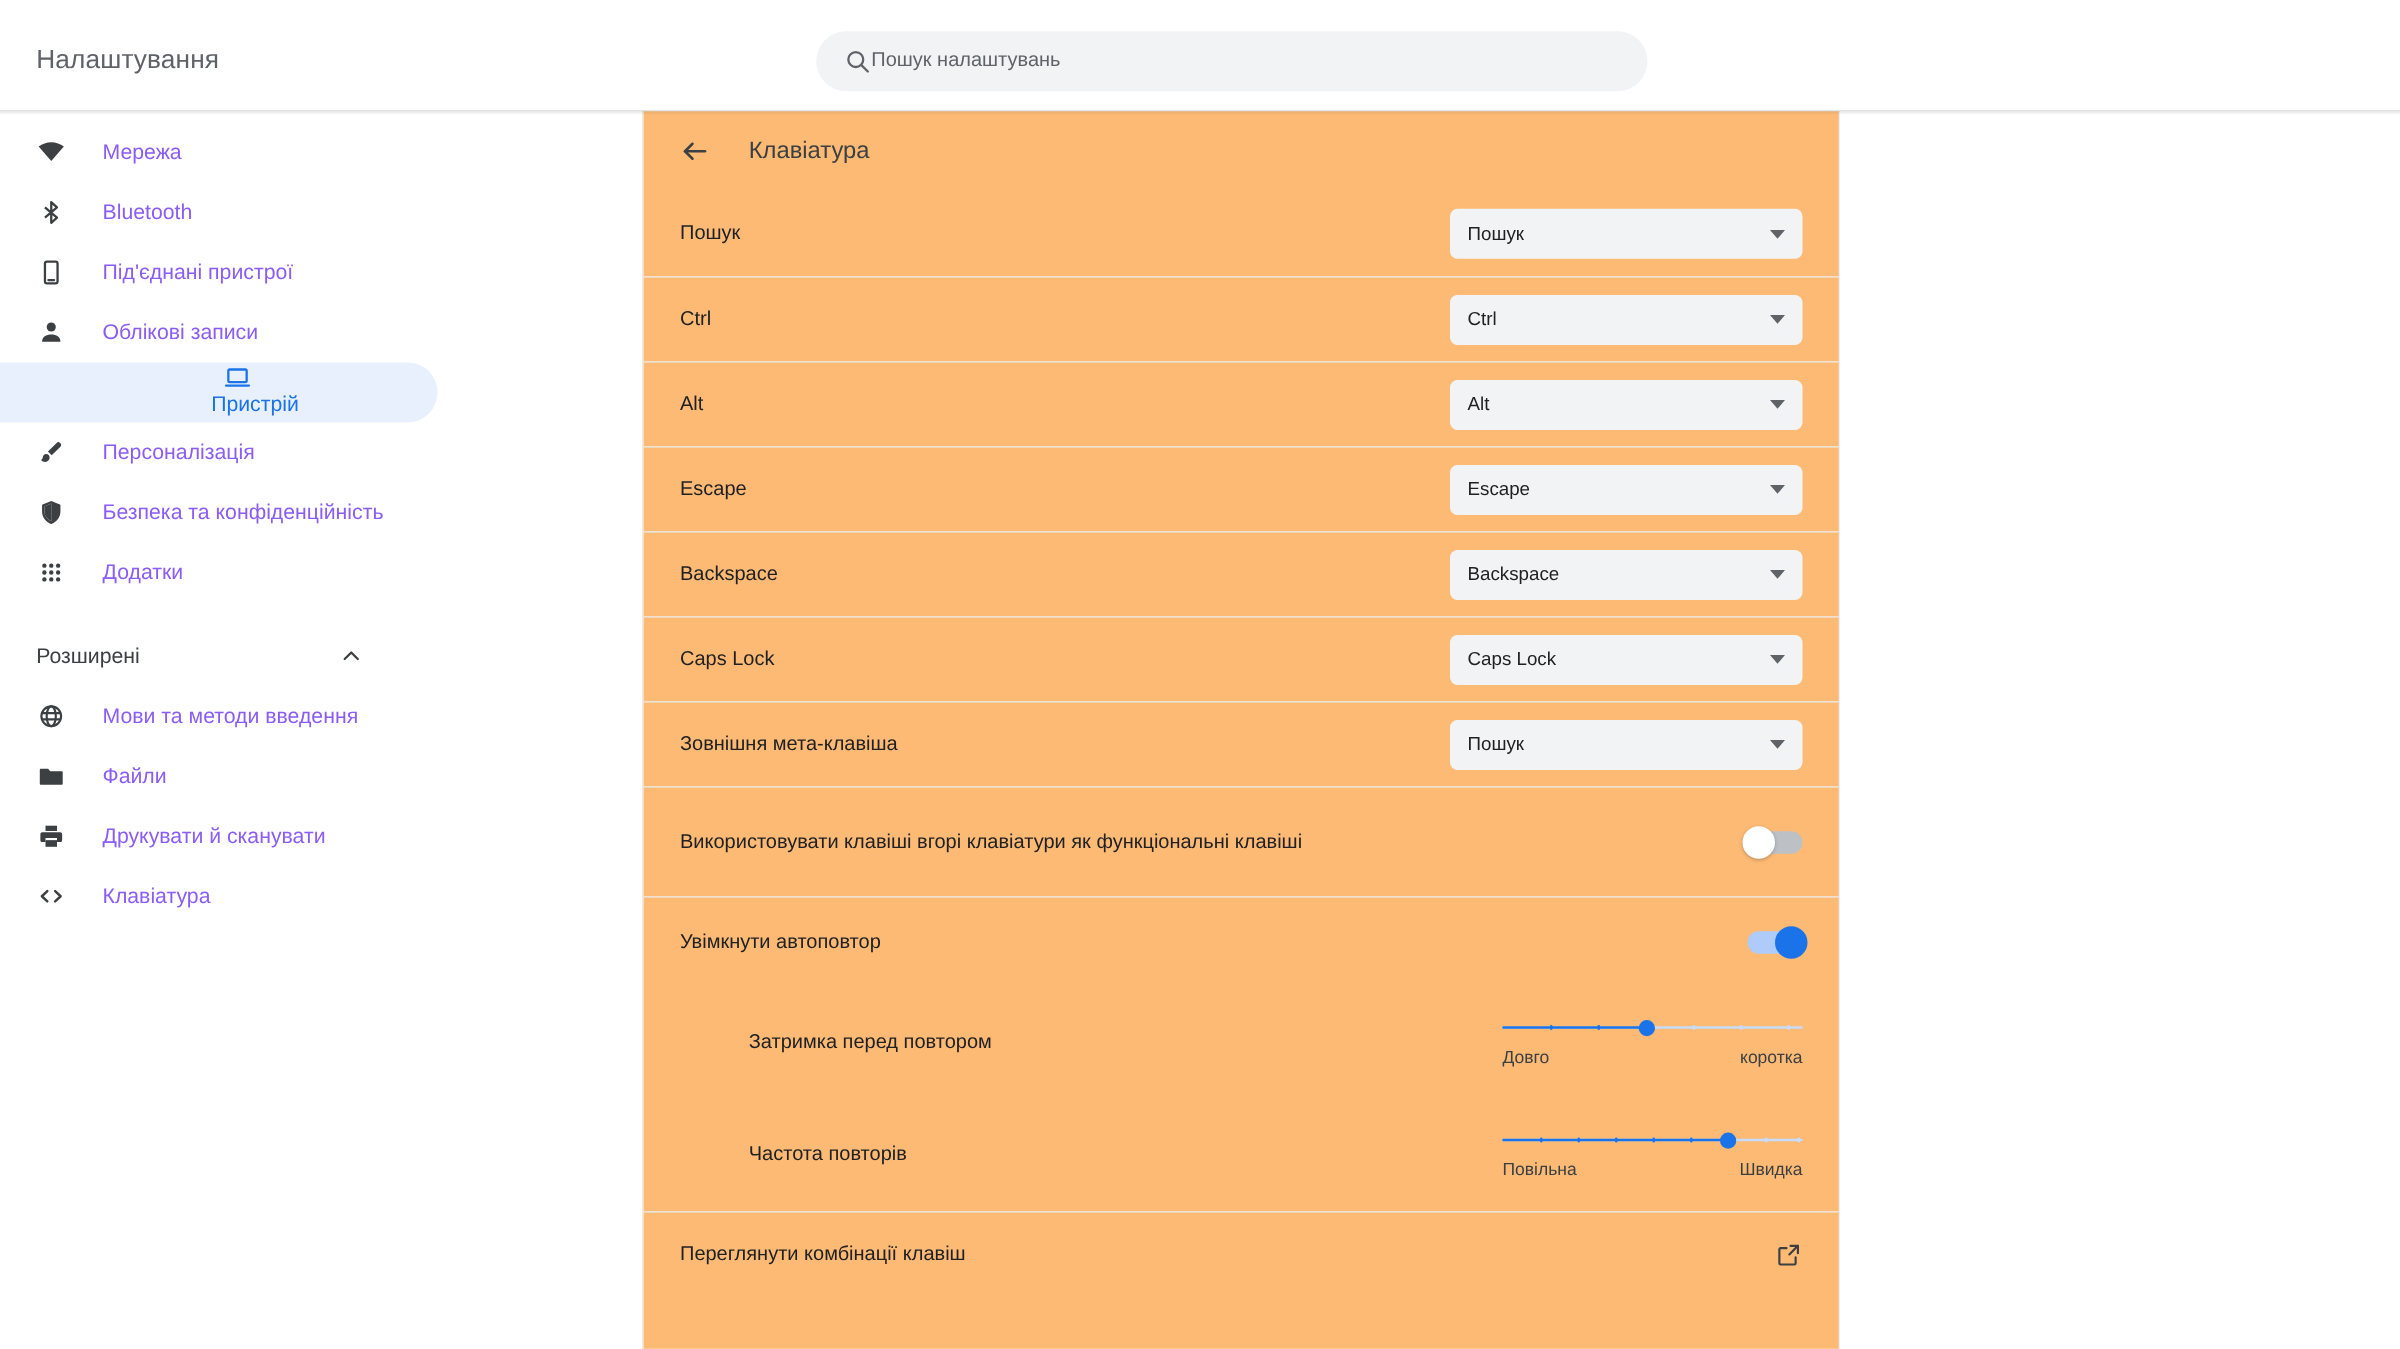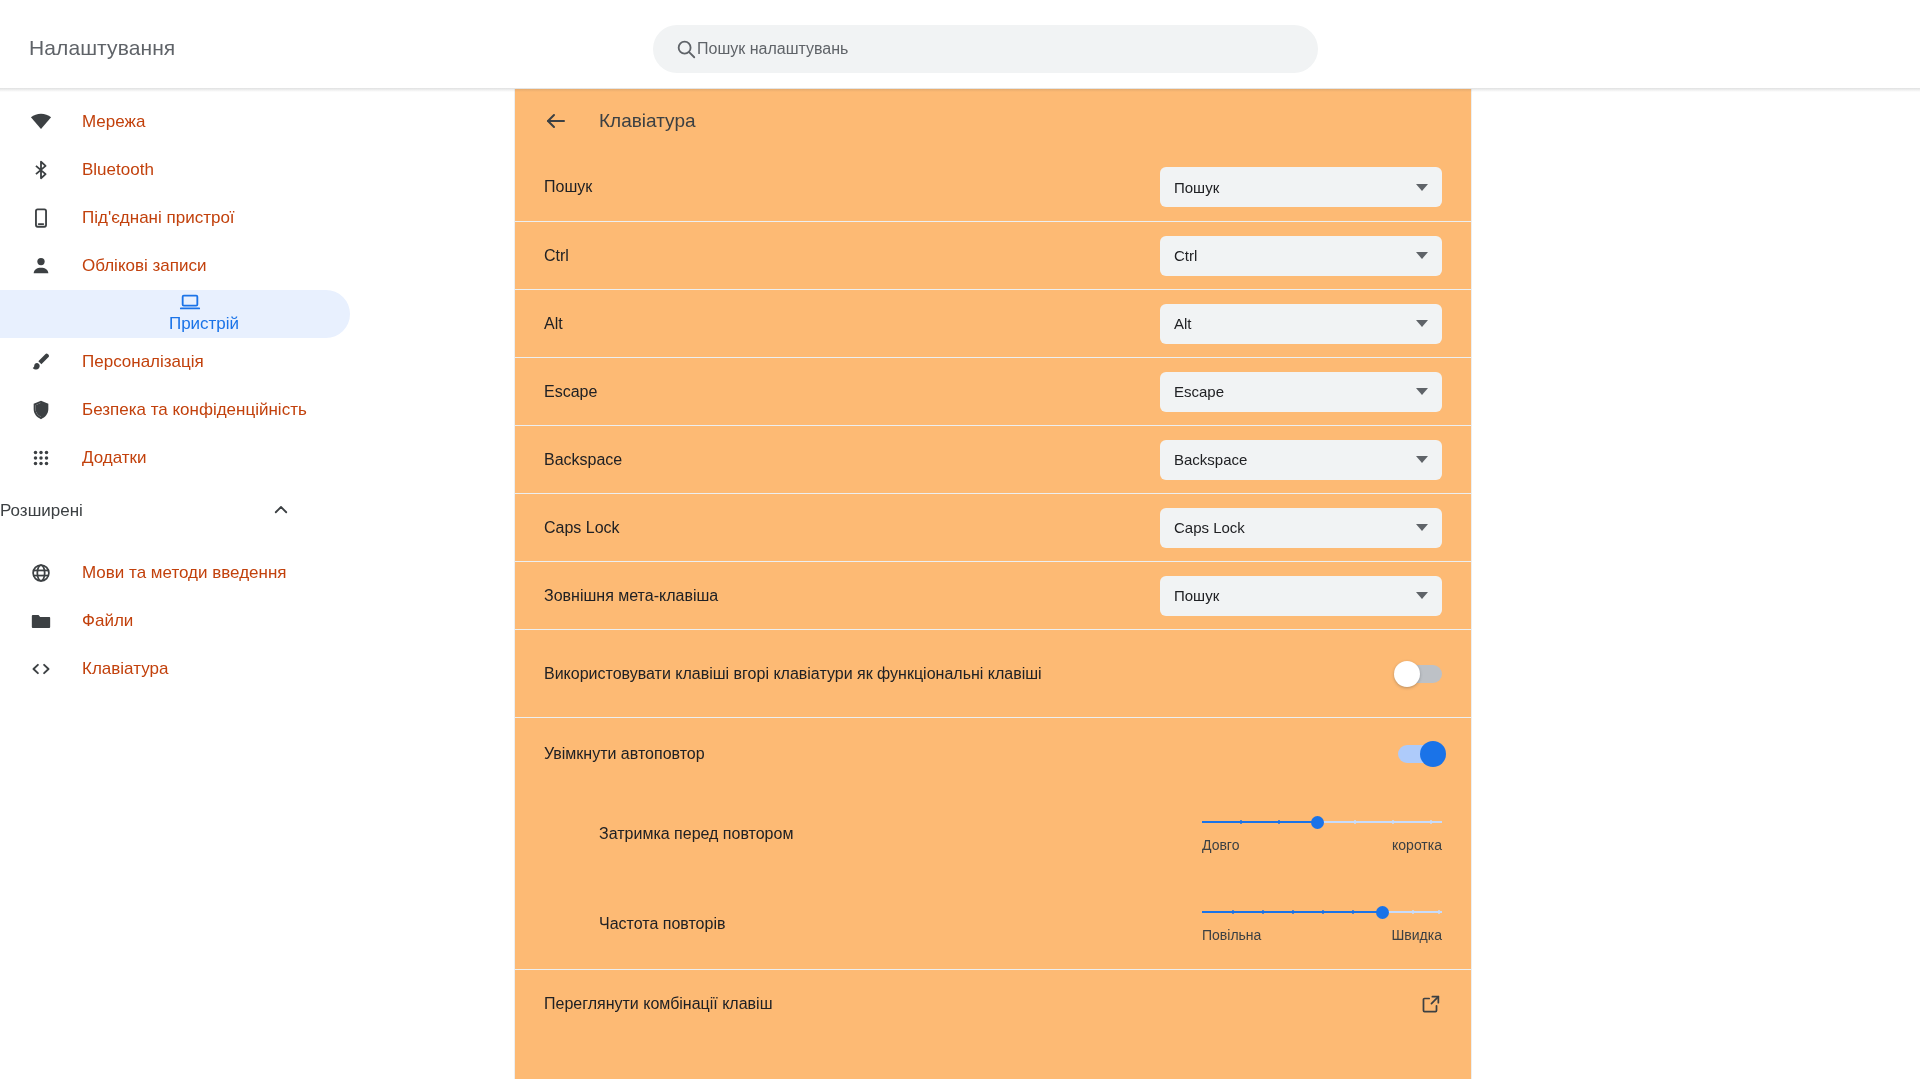--- a/index.html
+++ b/index.html
@@ -60,31 +60,31 @@
     border-radius: 0 24px 24px 0;
     cursor: pointer;
   }
   .nav-item .nav-icon {
     width: 24px; height: 24px; flex: none;
     display: flex; align-items: center; justify-content: center;
     color: #3c4043;
   }
   .nav-item .nav-label {
     margin-left: 29px;
-    font-size: 17px; color: #c2410c; white-space: nowrap;
+    font-size: 17px; color: #8b5cf6; white-space: nowrap;
   }
   .nav-item.selected { background: #e8f0fe; flex-direction: column; }
   .nav-item.selected .nav-icon { color: #1a73e8; }
   .nav-item.selected .nav-label { color: #1a73e8; font-weight: 500; }
 
   .nav-spacer-a { height: 19px; }
 
   .advanced-row {
-    height: 48px; display: flex; 
-    padding-right: 60px;
+    height: 48px; display: flex; align-items: center;
+    padding-left: 29px; padding-right: 60px;
     margin-right: 164px;
     cursor: pointer;
   }
   .advanced-label { font-size: 17px; color: #3c4043; flex: 1; }
   .advanced-chevron { width: 18px; height: 18px; color: #3c4043; display:block; }
 
   
   .main {
     position: absolute; left: 514px; top: 0;
     width: 958px; height: 990px;
@@ -310,20 +310,30 @@
 
     <div class="nav-item">
       <span class="nav-icon">
         <svg viewBox="0 0 24 24" width="22" height="22" fill="currentColor">
           <path d="M3 5.5h6.3l1.8 2.2H21c.6 0 1 .5 1 1.1v9.7c0 .6-.4 1-1 1H3c-.6 0-1-.4-1-1V6.5c0-.6.4-1 1-1z"></path>
         </svg>
       </span>
       <span class="nav-label">Файли</span>
     </div>
 
+    <div class="nav-item">
+      <span class="nav-icon">
+        <svg viewBox="0 0 24 24" width="22" height="22" fill="currentColor">
+          <rect x="7" y="2.8" width="10" height="4.6"></rect>
+          <path d="M4.2 8.6h15.6c1 0 1.7.8 1.7 1.8v5c0 1-.7 1.7-1.7 1.7H17v-3.6H7v3.6H4.2c-1 0-1.7-.7-1.7-1.7v-5c0-1 .7-1.8 1.7-1.8z"></path>
+          <rect x="7" y="15.4" width="10" height="5.8"></rect>
+        </svg>
+      </span>
+      <span class="nav-label">Друкувати й сканувати</span>
+    </div>
 
     <div class="nav-item">
       <span class="nav-icon">
         <svg viewBox="0 0 24 24" width="22" height="22" fill="none" stroke="currentColor" stroke-width="2.1" stroke-linecap="round" stroke-linejoin="round">
           <polyline points="8.6,7.5 3.8,12 8.6,16.5"></polyline>
           <polyline points="15.4,7.5 20.2,12 15.4,16.5"></polyline>
         </svg>
       </span>
       <span class="nav-label">Клавіатура</span>
     </div>

